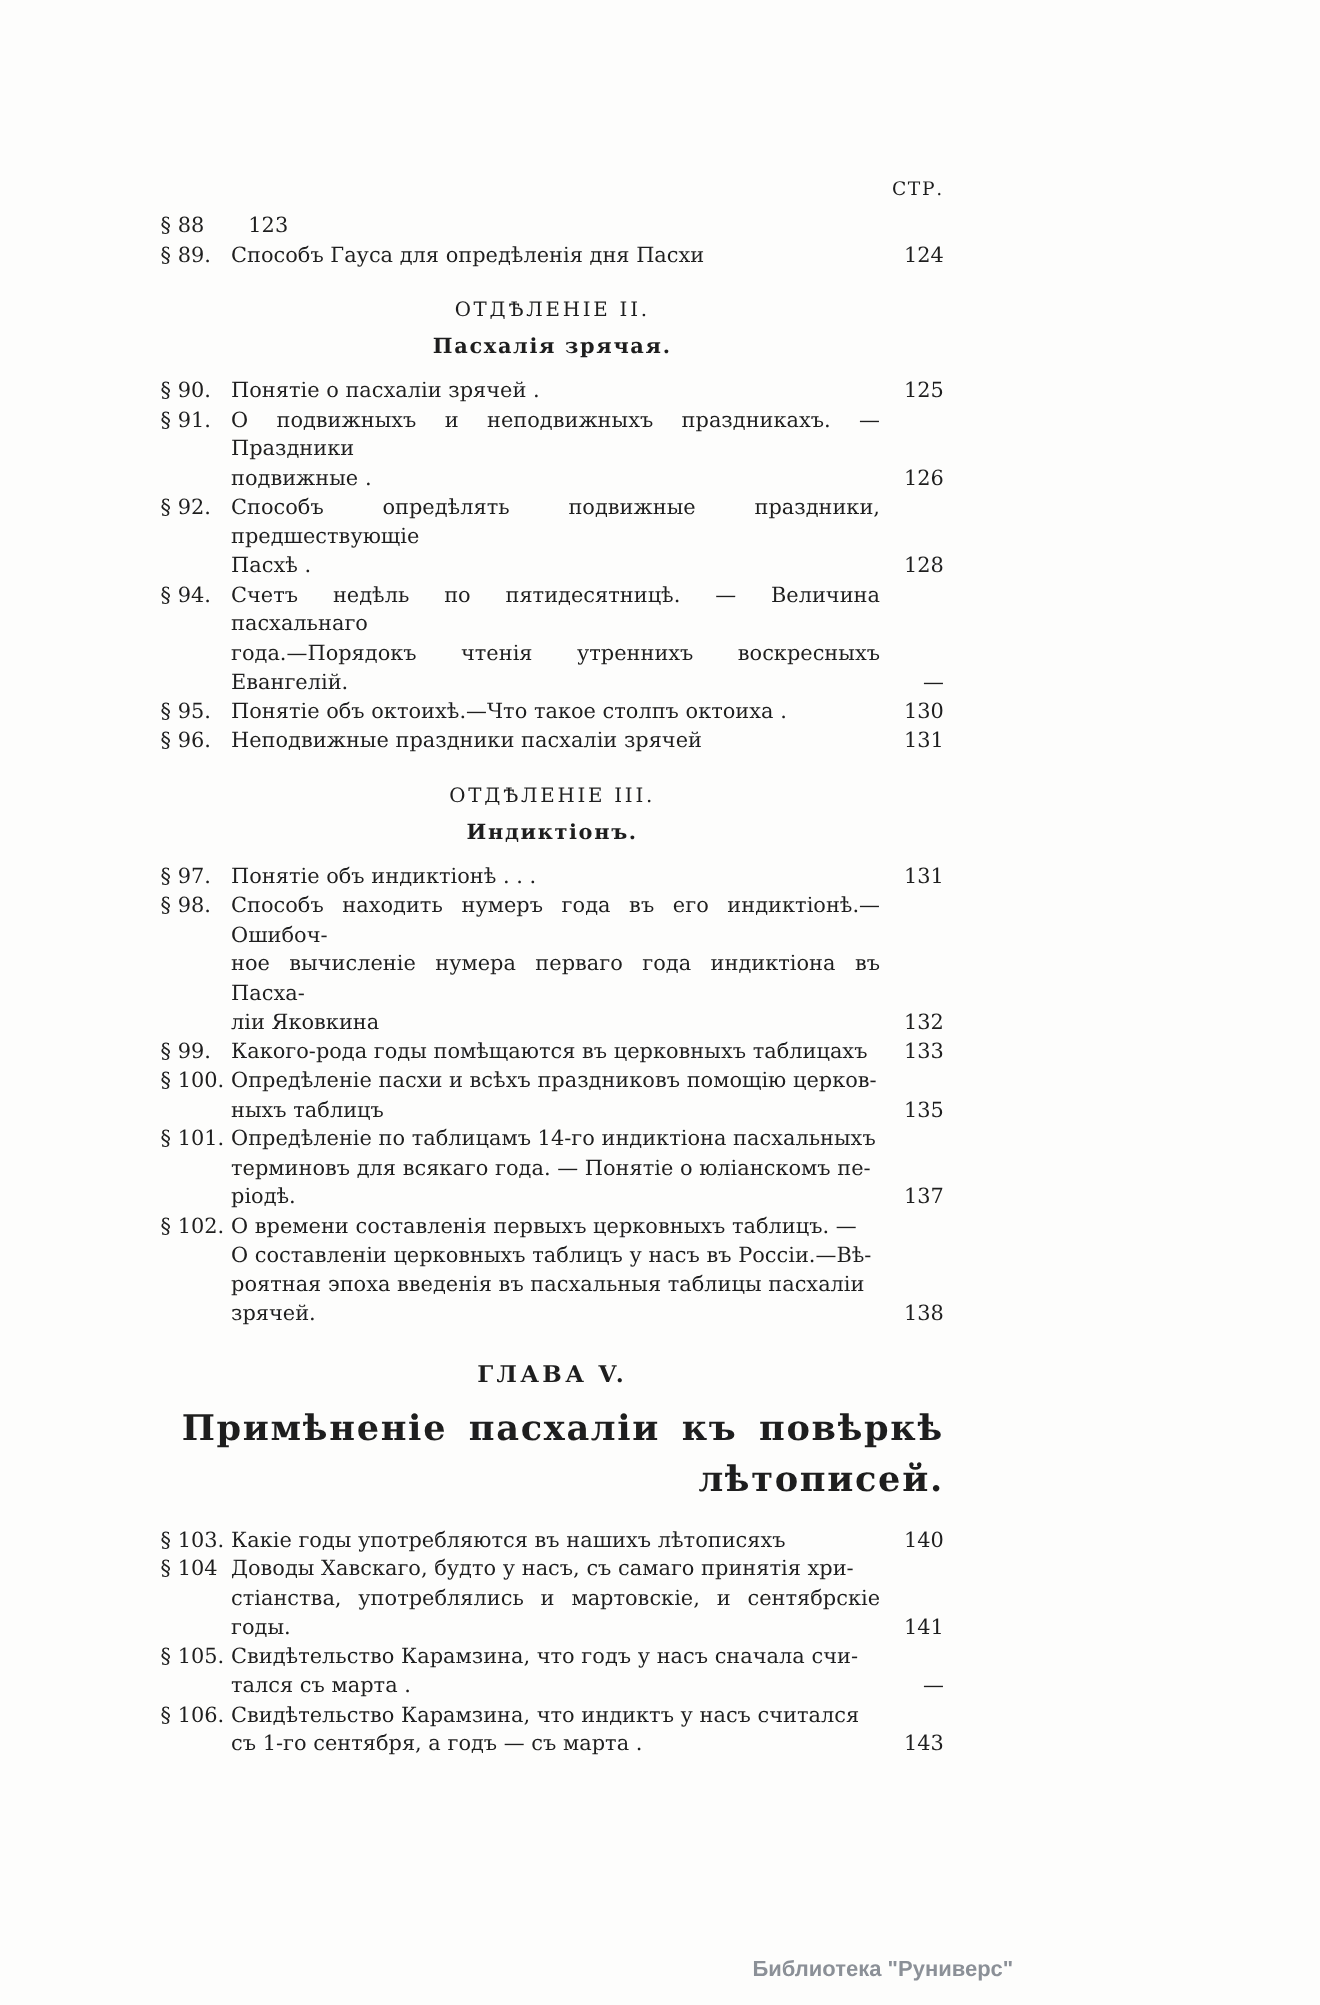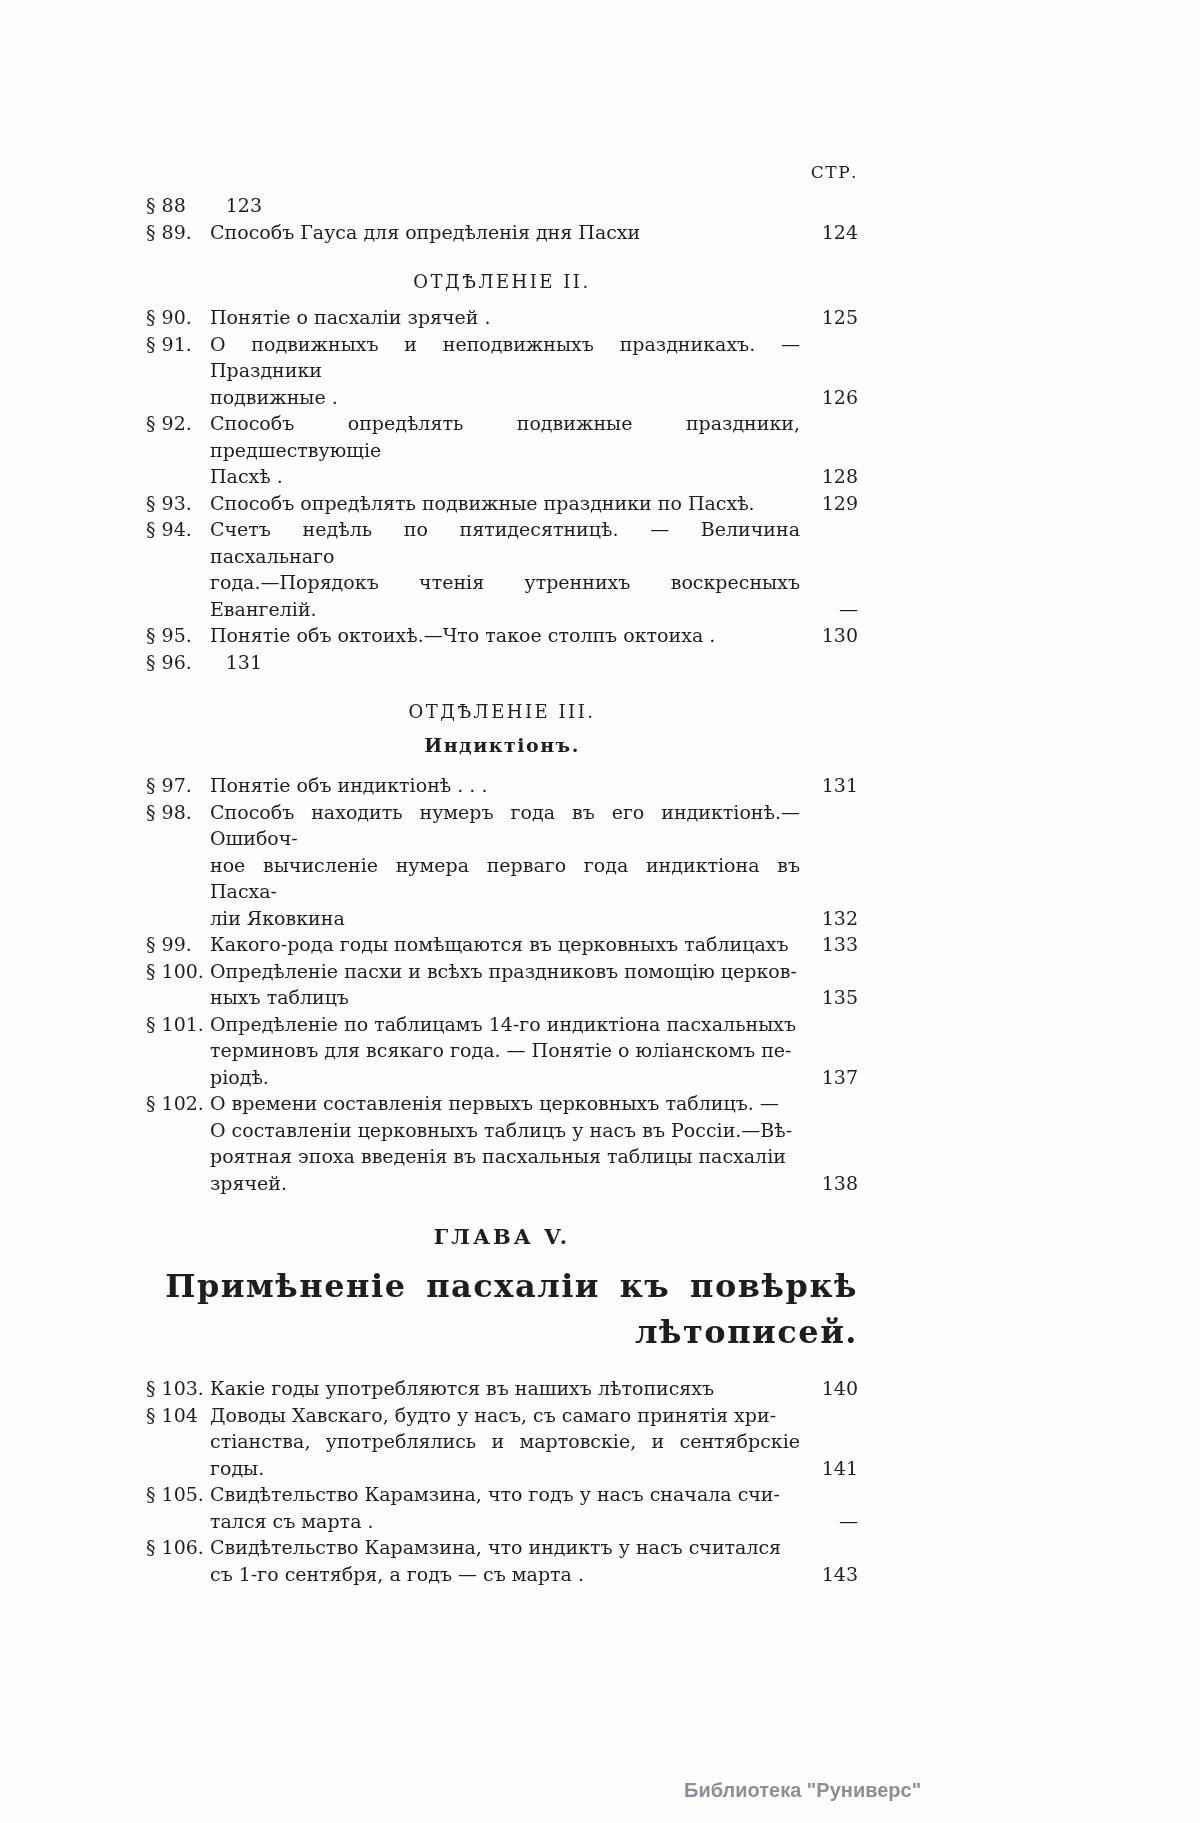--- a/index.html
+++ b/index.html
@@ -105,57 +105,54 @@
         <span class="toc-page">123</span>
       </div>
       <div class="toc-row">
         <span class="toc-num">§ 89.</span>
         <span class="toc-text">Способъ Гауса для опредѣленія дня Пасхи</span>
         <span class="toc-page">124</span>
       </div>
     </div>
 
     <div class="section-title">ОТДѢЛЕНІЕ II.</div>
+    <div class="section-subtitle">Пасхалія зрячая.</div>
 
     <div class="toc-group">
       <div class="toc-row">
         <span class="toc-num">§ 90.</span>
         <span class="toc-text">Понятіе о пасхаліи зрячей .</span>
         <span class="toc-page">125</span>
       </div>
       <div class="toc-row">
         <span class="toc-num">§ 91.</span>
         <span class="toc-text">О подвижныхъ и неподвижныхъ праздникахъ. — Праздники
 подвижные .</span>
         <span class="toc-page">126</span>
       </div>
       <div class="toc-row">
         <span class="toc-num">§ 92.</span>
         <span class="toc-text">Способъ опредѣлять подвижные праздники, предшествующіе
 Пасхѣ .</span>
         <span class="toc-page">128</span>
       </div>
       <div class="toc-row">
-        <span class="toc-num">§ 93.</span>
-        <span class="toc-text">Способъ опредѣлять подвижные праздники по Пасхѣ.</span>
-        <span class="toc-page">129</span>
-      </div>
-      <div class="toc-row">
         <span class="toc-num">§ 94.</span>
         <span class="toc-text">Счетъ недѣль по пятидесятницѣ. — Величина пасхальнаго
 года.—Порядокъ чтенія утреннихъ воскресныхъ Евангелій.</span>
         <span class="toc-page">—</span>
       </div>
       <div class="toc-row">
         <span class="toc-num">§ 95.</span>
         <span class="toc-text">Понятіе объ октоихѣ.—Что такое столпъ октоиха .</span>
         <span class="toc-page">130</span>
       </div>
       <div class="toc-row">
         <span class="toc-num">§ 96.</span>
+        <span class="toc-text">Неподвижные праздники пасхаліи зрячей</span>
         <span class="toc-page">131</span>
       </div>
     </div>
 
     <div class="section-title">ОТДѢЛЕНІЕ III.</div>
     <div class="section-subtitle">Индиктіонъ.</div>
 
     <div class="toc-group">
       <div class="toc-row">
         <span class="toc-num">§ 97.</span>

